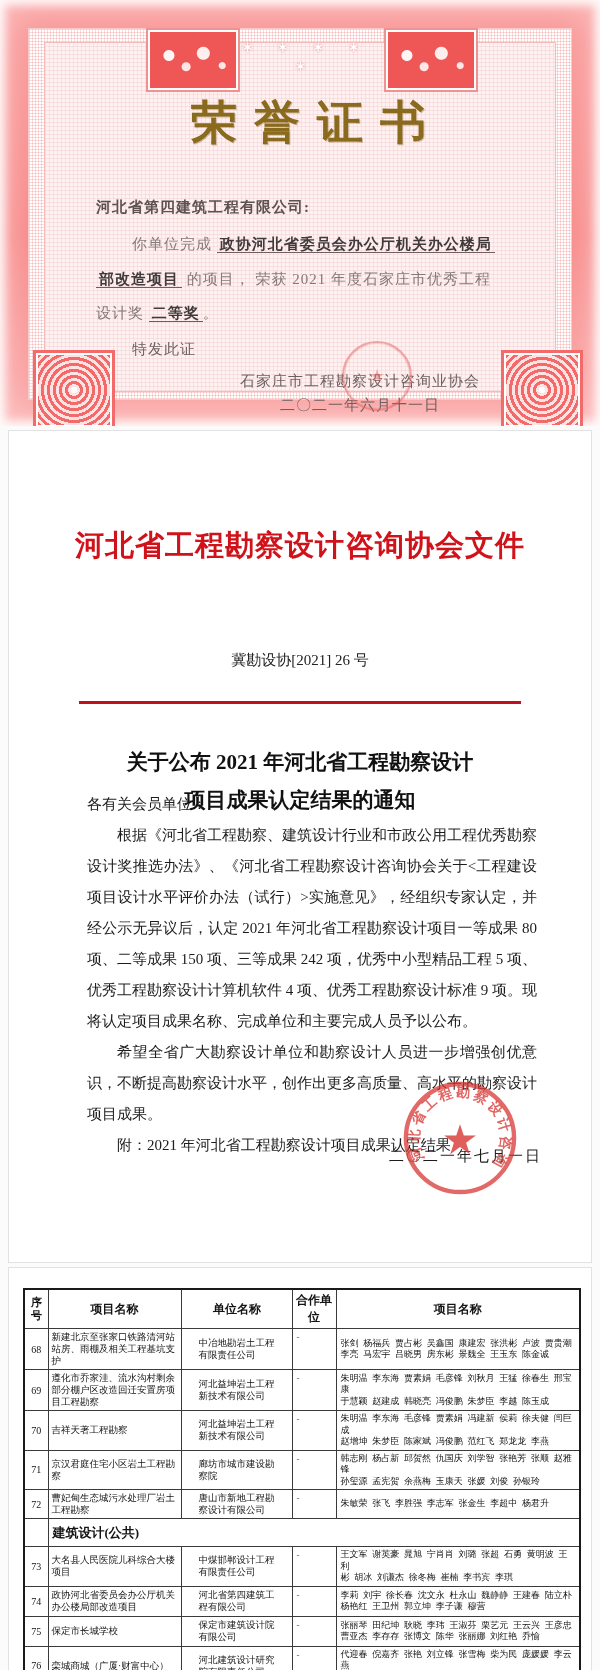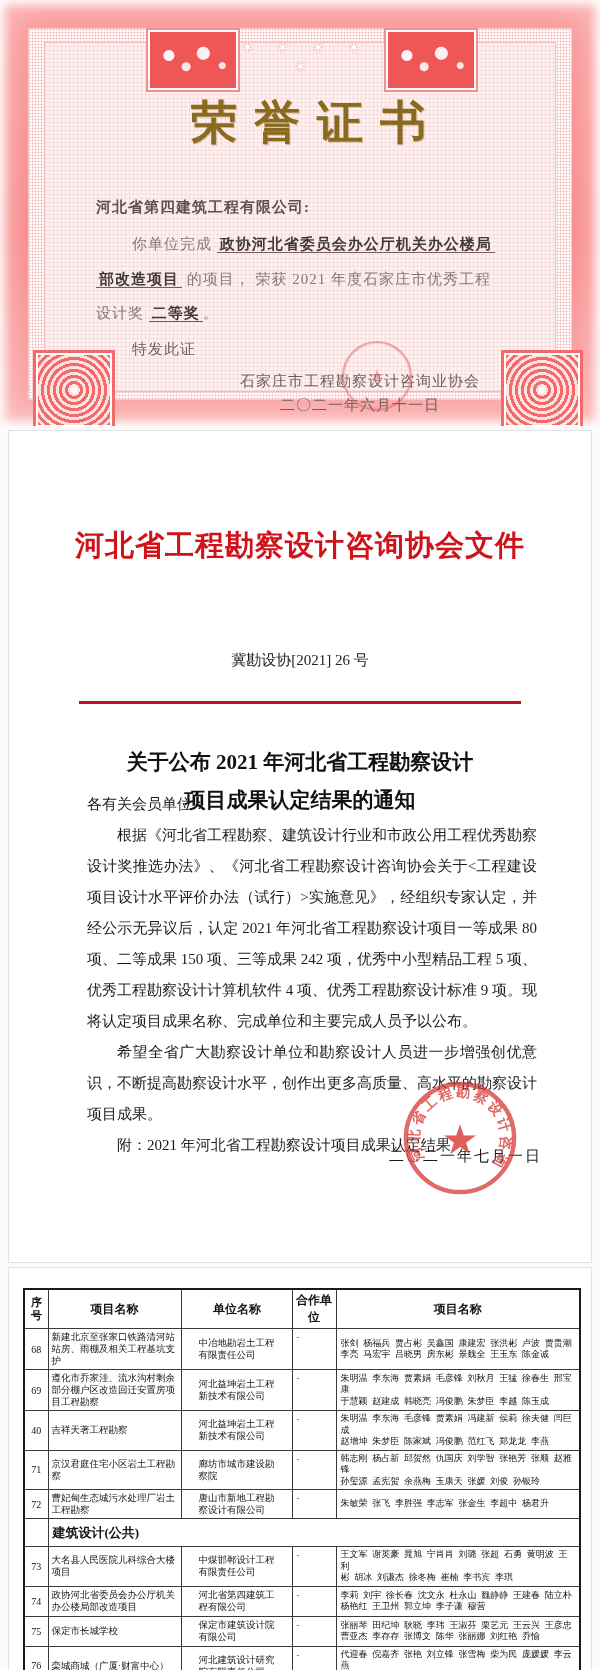--- a/index.html
+++ b/index.html
@@ -176,21 +176,21 @@
       </tr>
       <tr class="two">
         <td class="no">69</td>
         <td class="project">遵化市乔家洼、流水沟村剩余部分棚户区改造回迁安置房项目工程勘察</td>
         <td class="unit">河北益坤岩土工程新技术有限公司</td>
         <td class="partner">-</td>
         <td class="people">朱明温 李东海 贾素娟 毛彦锋 刘秋月 王猛 徐春生 邢宝康
 于慧颖 赵建成 韩晓亮 冯俊鹏 朱梦臣 李越 陈玉成</td>
       </tr>
       <tr class="two">
-        <td class="no">40</td>
+        <td class="no">70</td>
         <td class="project">吉祥天著工程勘察</td>
         <td class="unit">河北益坤岩土工程新技术有限公司</td>
         <td class="partner">-</td>
         <td class="people">朱明温 李东海 毛彦锋 贾素娟 冯建新 侯莉 徐夫健 闫巨成
 赵增坤 朱梦臣 陈家斌 冯俊鹏 范红飞 郑龙龙 李燕</td>
       </tr>
       <tr class="two">
         <td class="no">71</td>
         <td class="project">京汉君庭住宅小区岩土工程勘察</td>
         <td class="unit">廊坊市城市建设勘察院</td>

